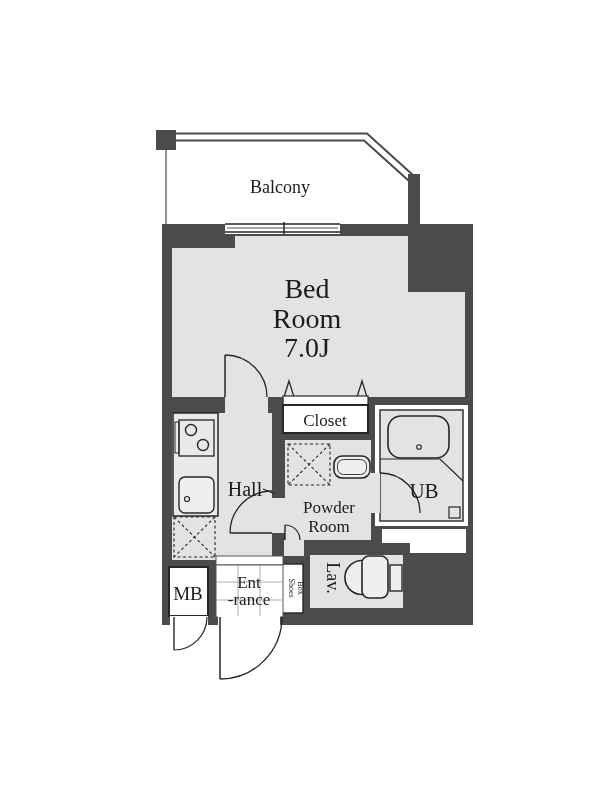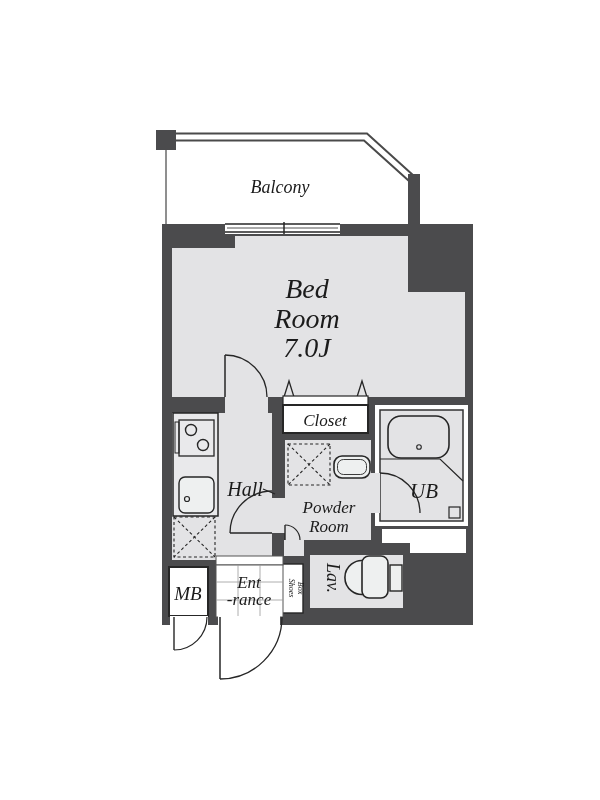--- a/index.html
+++ b/index.html
@@ -1,19 +1,19 @@
 <!DOCTYPE html>
 <html style="--wall: #4b4b4d; --floor: #e3e3e5; --fixture: #eef0f0; --line: #262626; --white: #ffffff;"><head>
 <meta charset="utf-8">
 <style>
   :root{
     --wall:#4b4b4d; --floor:#e3e3e5; --fixture:#eef0f0; --line:#262626; --white:#ffffff;
   }
   html,body{margin:0;padding:0;background:#fff;}
-  .canvas{position:relative;width:600px;height:800px;background:#fdba74;overflow:hidden;font-style:italic;}
+  .canvas{position:relative;width:600px;height:800px;background:#fdba74;overflow:hidden;}
   svg text{font-family:"Liberation Serif","DejaVu Serif",serif;fill:#1b1b1b;}
 </style>
 </head>
 <body>
 
 <div class="canvas">
 <svg width="600" height="800" viewBox="0 0 600 800">
 
   <rect x="0" y="0" width="600" height="800" fill="var(--white)"></rect>
 

